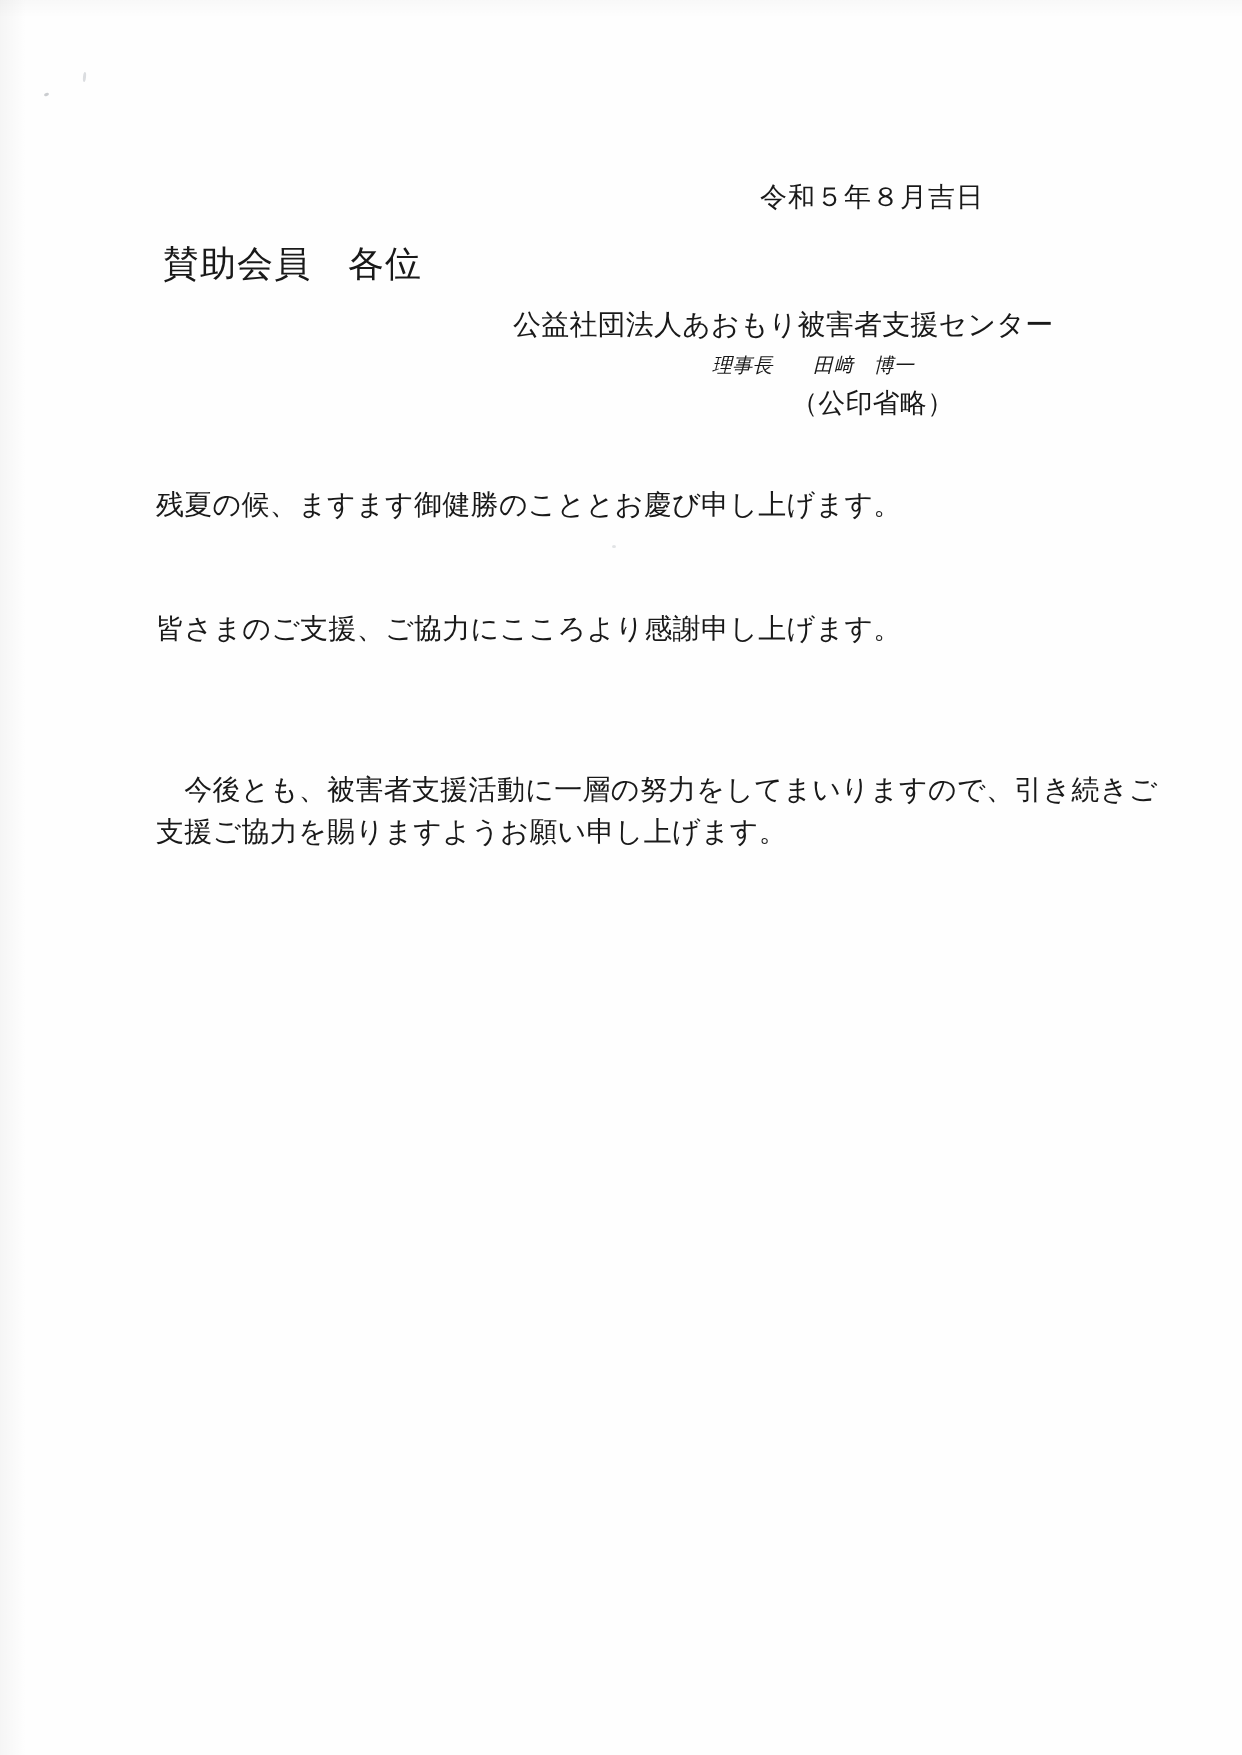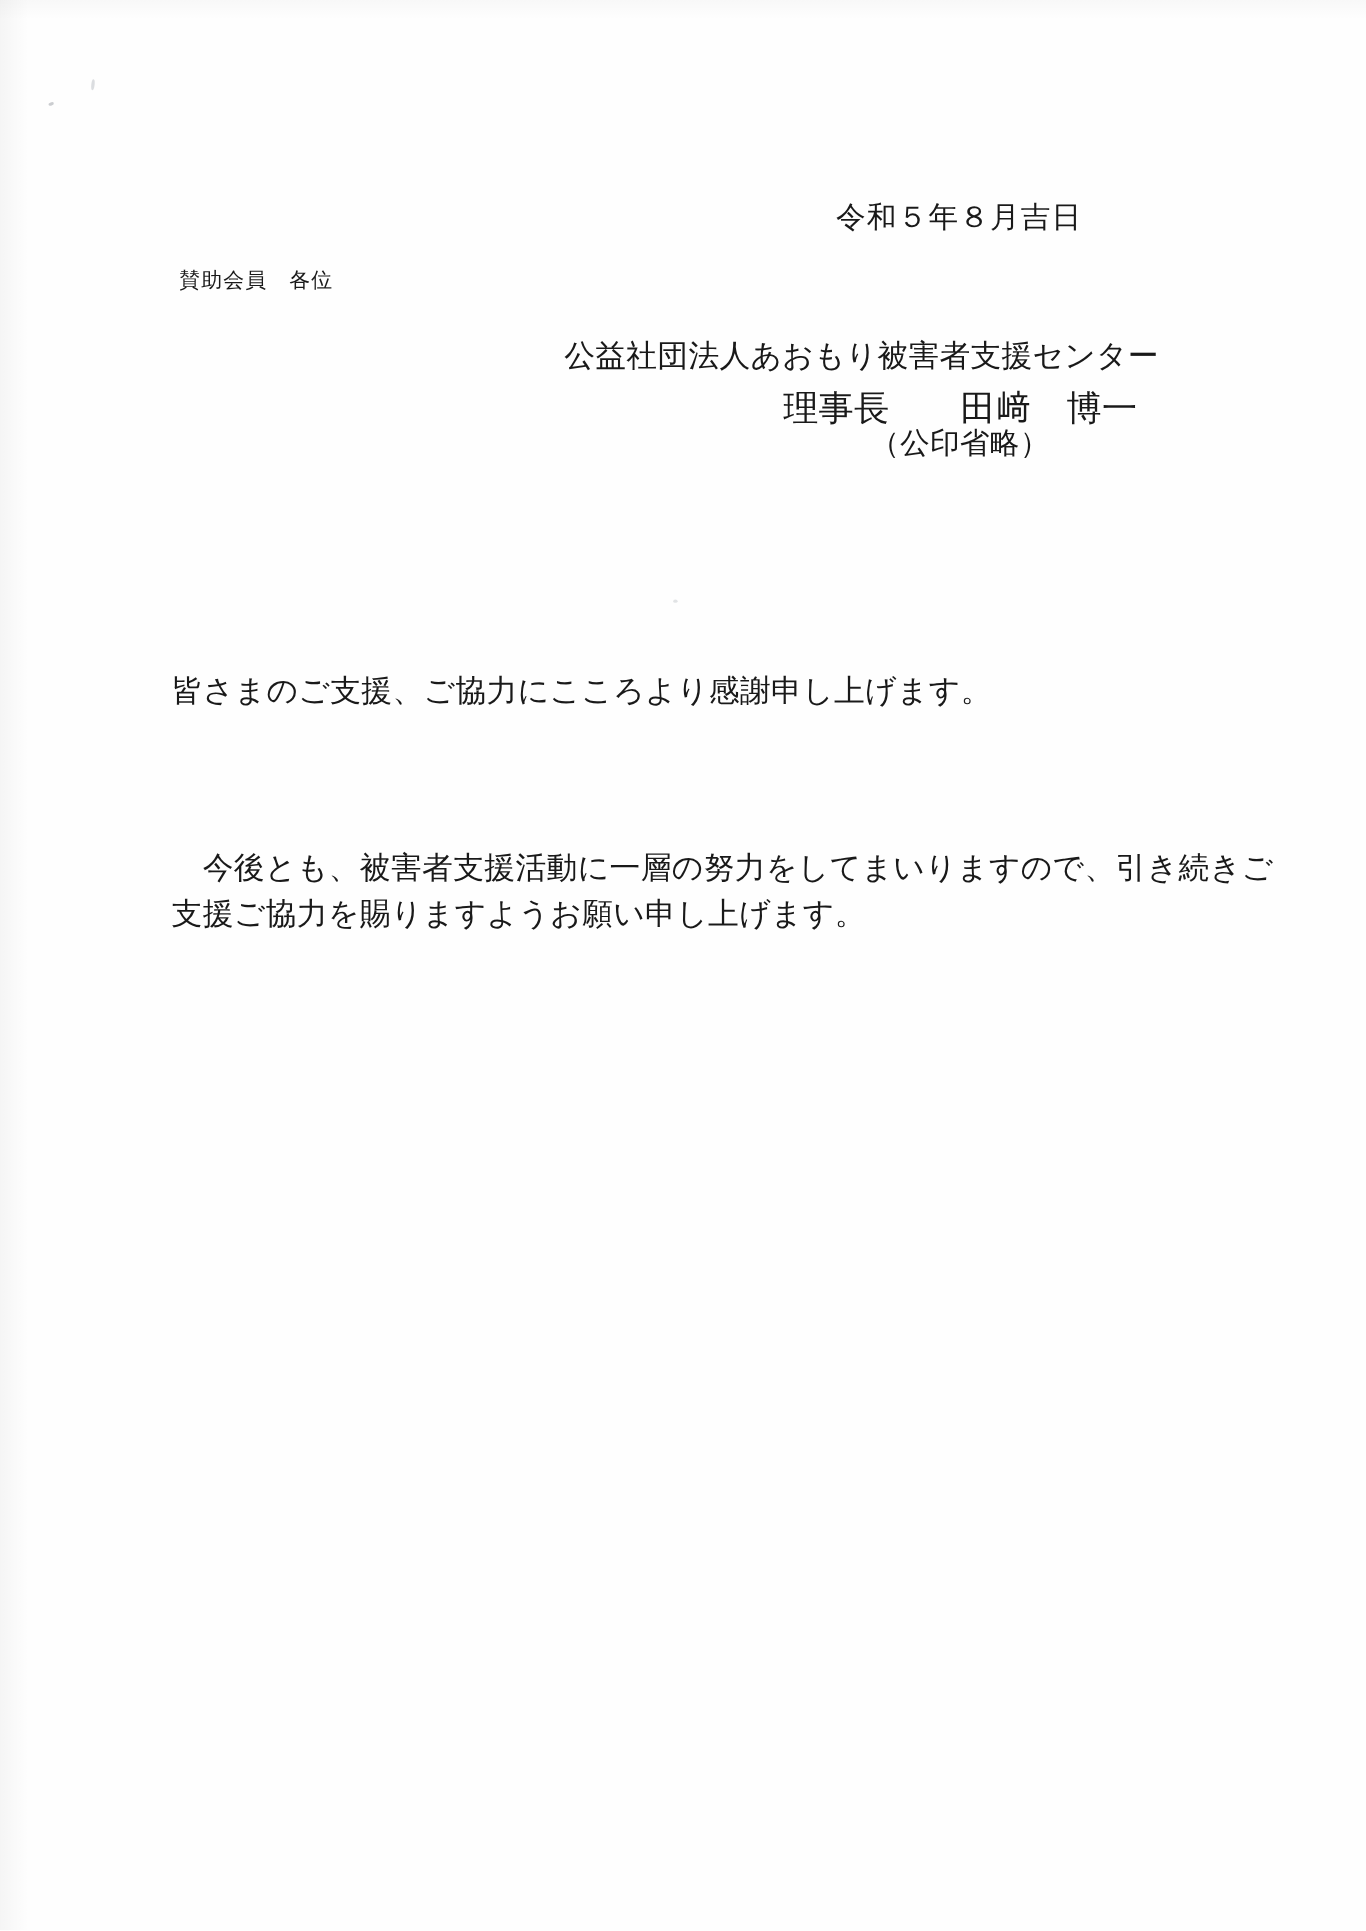--- a/index.html
+++ b/index.html
@@ -66,35 +66,36 @@
   .date {
     left: 760px;
     top: 184px;
     font-size: 27px;
     letter-spacing: 1px;
   }
 
   .addressee {
     left: 163px;
     top: 246px;
-    font-size: 19px;
+    font-size: 36px;
     letter-spacing: 1px;
   }
 
   .org-name {
     left: 513px;
     top: 311px;
     font-size: 28px;
     letter-spacing: 0.2px;
   }
   .org-title {
     left: 712px;
     top: 355px;
-    font-size: 32px;
+    font-size: 20px;
     letter-spacing: 0.2px;
+    font-style: italic;
   }
   .org-seal-note {
     left: 791px;
     top: 390px;
     font-size: 27px;
     letter-spacing: 0.2px;
   }
 
   .greeting {
     left: 156px;
@@ -126,20 +127,21 @@
     <div class="line date">令和５年８月吉日</div>
 
     <div class="line addressee">賛助会員　各位</div>
 
     <div class="line org-name">公益社団法人あおもり被害者支援センター</div>
 
     <div class="line org-title">理事長　　田﨑　博一</div>
 
     <div class="line org-seal-note">（公印省略）</div>
 
+    <div class="line greeting">残夏の候、ますます御健勝のこととお慶び申し上げます。</div>
 
     <div class="line body-2">皆さまのご支援、ご協力にこころより感謝申し上げます。</div>
 
     <div class="line closing-1">　今後とも、被害者支援活動に一層の努力をしてまいりますので、引き続きご</div>
     <div class="line closing-2">支援ご協力を賜りますようお願い申し上げます。</div>
 
   </div>
 </div>
 
 </body></html>

